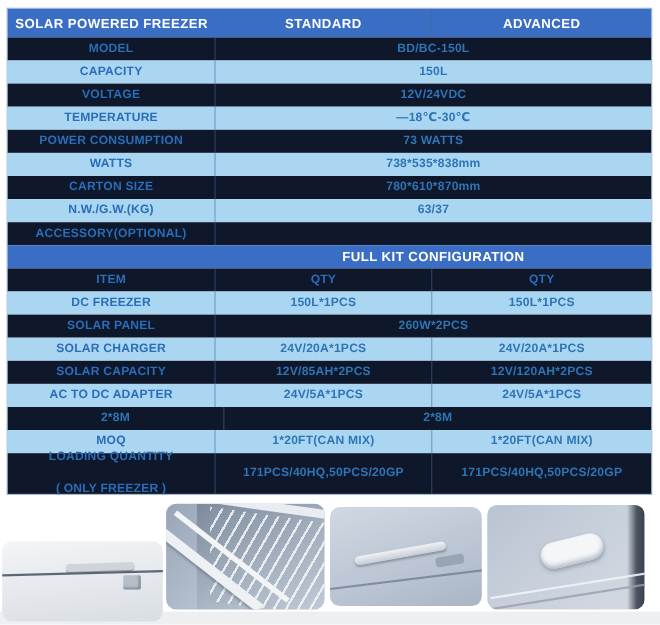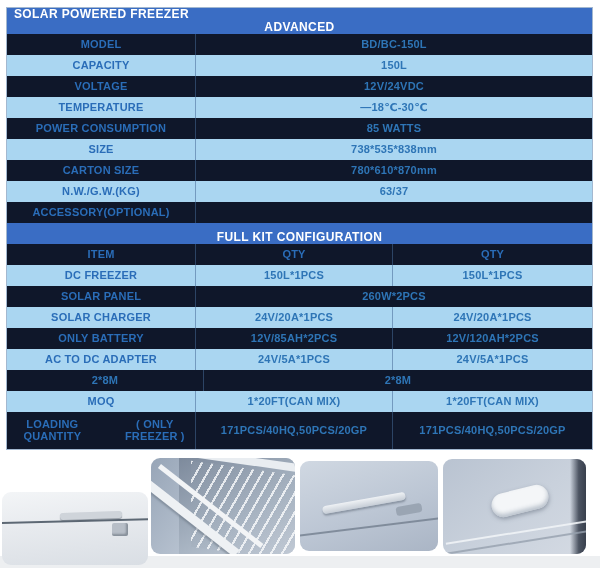--- a/index.html
+++ b/index.html
@@ -21,28 +21,28 @@
     box-sizing:border-box;
     font-size:11px;line-height:1.05;text-align:center;
   }
   .c1{width:189px;border-right:1px solid rgba(70,105,150,.55);}
   .c2{width:197px;border-right:1px solid rgba(70,105,150,.55);}
   .c3{flex:1;}
   .cmerge{flex:1;}
   .h21{height:21px;}
   .h26{height:26px;}
   .h37{height:37px;}
-  .band{background:#3a6dc4;flex-direction:column;}
+  .band{background:#3a6dc4;}
   .band .cell{color:#ffffff;font-weight:bold;font-size:12px;letter-spacing:.4px;}
   .band .c1{border-right:none;}
   .light{background:#aad6f1;}
   .white{background:#0f172a;}
   .label{color:#2a6db8;font-weight:bold;letter-spacing:.2px;}
   .value{color:#2e75b6;font-weight:bold;letter-spacing:.2px;}
-  .two-line{display:flex;flex-direction:row;gap:17px;}
+  .two-line{display:flex;flex-direction:column;gap:17px;}
 
   
   .photo{position:absolute;border-radius:9px;overflow:hidden;z-index:2;}
   .bottom-strip{
     position:absolute;left:0;bottom:0;width:600px;height:12px;
     background:#edeff1;z-index:1;
   }
   .p1{left:2px;top:492px;width:146px;height:73px;
       background:linear-gradient(173deg,#f3f5f7 0%,#e7eaee 45%,#d9dee4 100%);}
   .p1 .seam{position:absolute;left:-4px;top:28px;width:160px;height:2px;
@@ -90,20 +90,21 @@
   .p4 .shelf2{position:absolute;left:2px;top:82px;width:150px;height:2px;
       background:rgba(150,160,174,.8);transform:rotate(-9deg);}
 </style>
 </head>
 <body>
 
 <div class="spec-table">
 
   <div class="row band h26">
     <div class="cell c1 h26">SOLAR POWERED FREEZER</div>
+    <div class="cell c2 h26">STANDARD</div>
     <div class="cell c3 h26">ADVANCED</div>
   </div>
 
   <div class="row white h21">
     <div class="cell c1 h21 label">MODEL</div>
     <div class="cell cmerge h21 value">BD/BC-150L</div>
   </div>
   <div class="row light h21">
     <div class="cell c1 h21 label">CAPACITY</div>
     <div class="cell cmerge h21 value">150L</div>
@@ -111,24 +112,24 @@
   <div class="row white h21">
     <div class="cell c1 h21 label">VOLTAGE</div>
     <div class="cell cmerge h21 value">12V/24VDC</div>
   </div>
   <div class="row light h21">
     <div class="cell c1 h21 label">TEMPERATURE</div>
     <div class="cell cmerge h21 value">—18℃-30℃</div>
   </div>
   <div class="row white h21">
     <div class="cell c1 h21 label">POWER CONSUMPTION</div>
-    <div class="cell cmerge h21 value">85 WATTS</div>
-  </div>
-  <div class="row light h21">
-    <div class="cell c1 h21 label">SIZE</div>
+    <div class="cell cmerge h21 value">73 WATTS</div>
+  </div>
+  <div class="row light h21">
+    <div class="cell c1 h21 label">WATTS</div>
     <div class="cell cmerge h21 value">738*535*838mm</div>
   </div>
   <div class="row white h21">
     <div class="cell c1 h21 label">CARTON SIZE</div>
     <div class="cell cmerge h21 value">780*610*870mm</div>
   </div>
   <div class="row light h21">
     <div class="cell c1 h21 label">N.W./G.W.(KG)</div>
     <div class="cell cmerge h21 value">63/37</div>
   </div>
@@ -155,21 +156,21 @@
   <div class="row white h21">
     <div class="cell c1 h21 label">SOLAR PANEL</div>
     <div class="cell c3 h21 value">260W*2PCS</div>
   </div>
   <div class="row light h21">
     <div class="cell c1 h21 label">SOLAR CHARGER</div>
     <div class="cell c2 h21 value">24V/20A*1PCS</div>
     <div class="cell c3 h21 value">24V/20A*1PCS</div>
   </div>
   <div class="row white h21">
-    <div class="cell c1 h21 label">ONLY BATTERY</div>
+    <div class="cell c1 h21 label">SOLAR CAPACITY</div>
     <div class="cell c2 h21 value">12V/85AH*2PCS</div>
     <div class="cell c3 h21 value">12V/120AH*2PCS</div>
   </div>
   <div class="row light h21">
     <div class="cell c1 h21 label">AC TO DC ADAPTER</div>
     <div class="cell c2 h21 value">24V/5A*1PCS</div>
     <div class="cell c3 h21 value">24V/5A*1PCS</div>
   </div>
   <div class="row white h21">
     <div class="cell c2 h21 value">2*8M</div>

